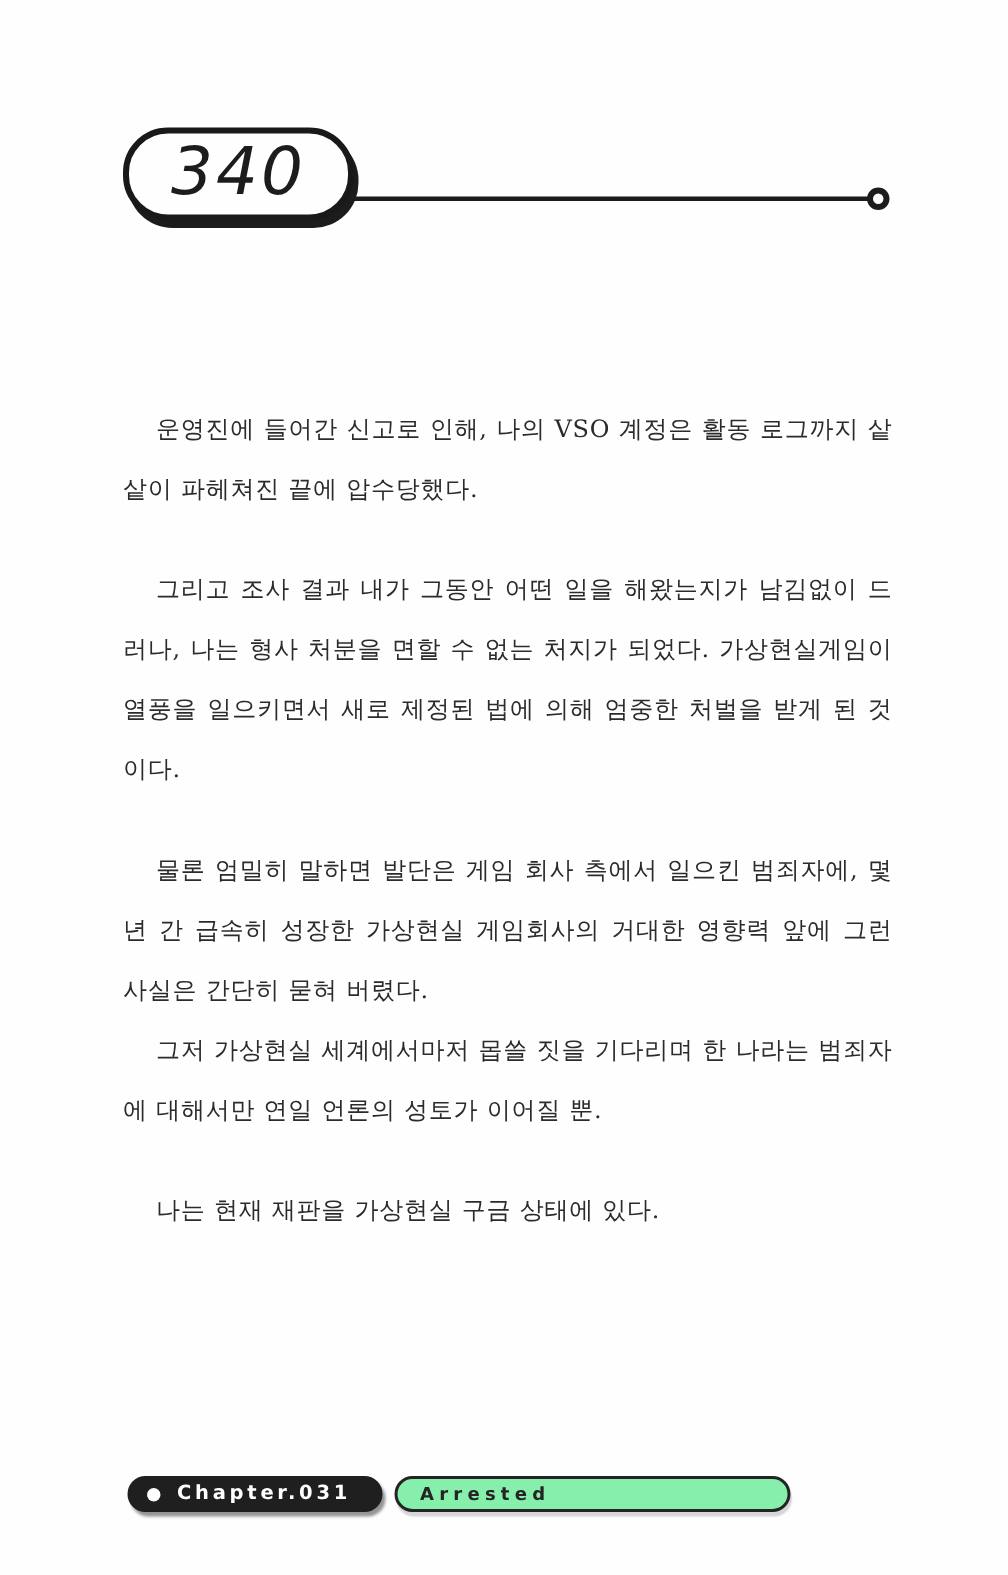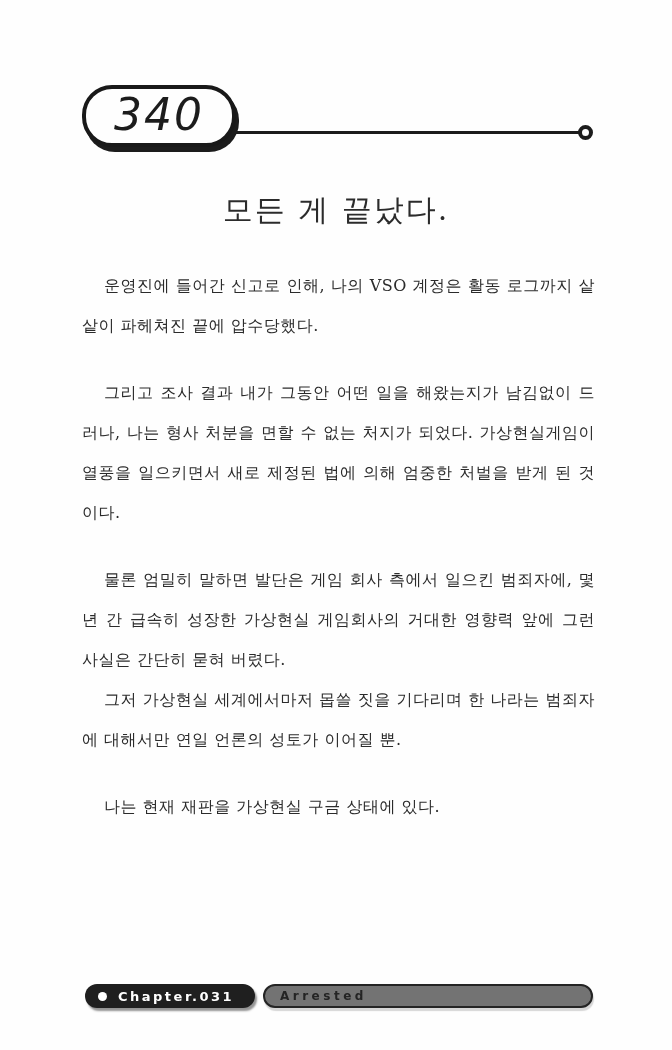--- a/index.html
+++ b/index.html
@@ -92,21 +92,21 @@
   }
   .body-text p.gap {
     margin-top: 27px;
   }
 
   
   .footer {
     position: absolute;
     left: 85px;
     top: 984px;
-    width: 508px;
+    width: 442px;
     display: flex;
     align-items: center;
     gap: 8px;
     font-family: "DejaVu Sans", "Liberation Sans", sans-serif;
   }
   .chapter-pill {
     width: 170px;
     height: 24px;
     background: #1f1f1f;
     border-radius: 13px;
@@ -129,21 +129,21 @@
     color: #ffffff;
     font-size: 13px;
     font-weight: bold;
     letter-spacing: 2.5px;
     white-space: nowrap;
     transform: translateY(-0.5px);
   }
   .arc-pill {
     flex: 1 1 auto;
     height: 24px;
-    background: #737373;
+    background: #86efac;
     border: 2.5px solid #242424;
     border-radius: 13px;
     display: flex;
     align-items: center;
     padding-left: 15px;
     box-sizing: border-box;
     box-shadow: 1px 3px 1px rgba(140,140,140,0.35);
   }
   .arc-label {
     color: #242424;
@@ -157,21 +157,20 @@
 <body>
 
 <div class="page">
 
   <div class="page-badge">
     <span class="page-number">340</span>
   </div>
   <div class="header-line"></div>
   <div class="header-ring"></div>
 
-  <div class="chapter-heading">모든 게 끝났다.</div>
 
   <div class="body-text">
     <p>운영진에 들어간 신고로 인해, 나의 VSO 계정은 활동 로그까지 샅샅이 파헤쳐진 끝에 압수당했다.</p>
     <p class="gap">그리고 조사 결과 내가 그동안 어떤 일을 해왔는지가 남김없이 드러나, 나는 형사 처분을 면할 수 없는 처지가 되었다. 가상현실게임이 열풍을 일으키면서 새로 제정된 법에 의해 엄중한 처벌을 받게 된 것이다.</p>
     <p class="gap">물론 엄밀히 말하면 발단은 게임 회사 측에서 일으킨 범죄자에, 몇 년 간 급속히 성장한 가상현실 게임회사의 거대한 영향력 앞에 그런 사실은 간단히 묻혀 버렸다.</p>
     <p>그저 가상현실 세계에서마저 몹쓸 짓을 기다리며 한 나라는 범죄자에 대해서만 연일 언론의 성토가 이어질 뿐.</p>
     <p class="gap">나는 현재 재판을 가상현실 구금 상태에 있다.</p>
 
   </div>
 

